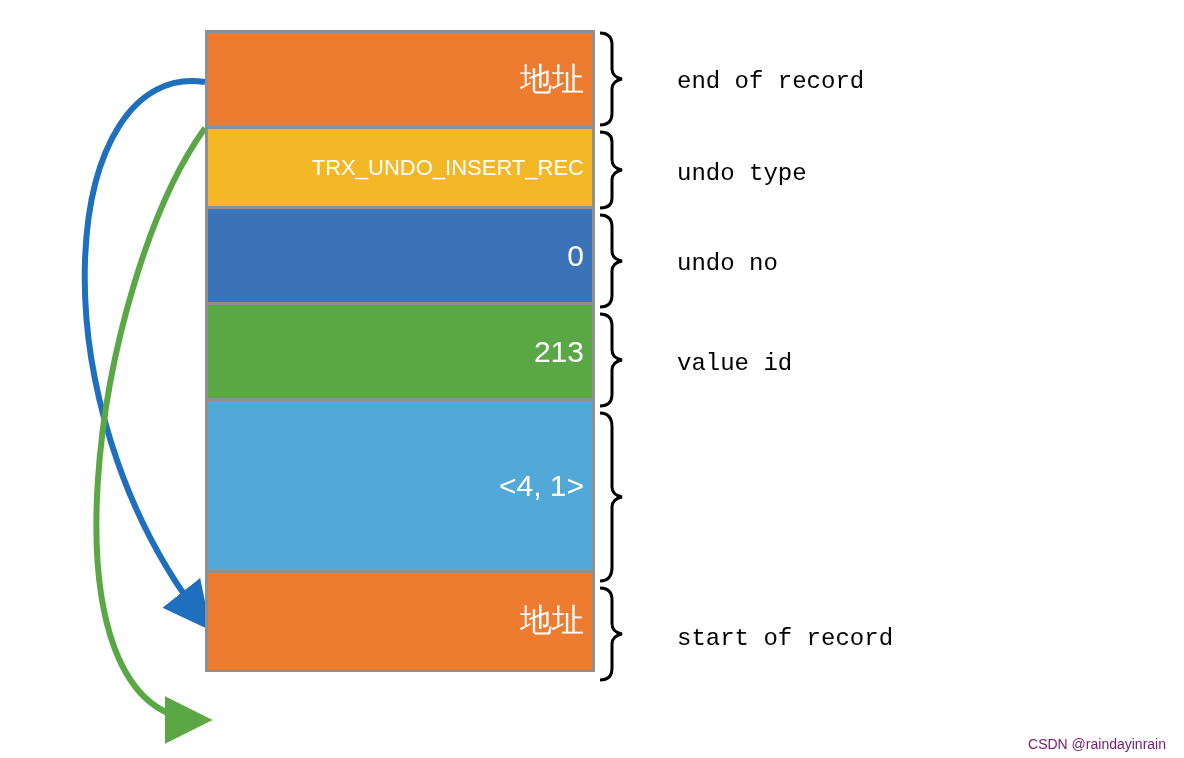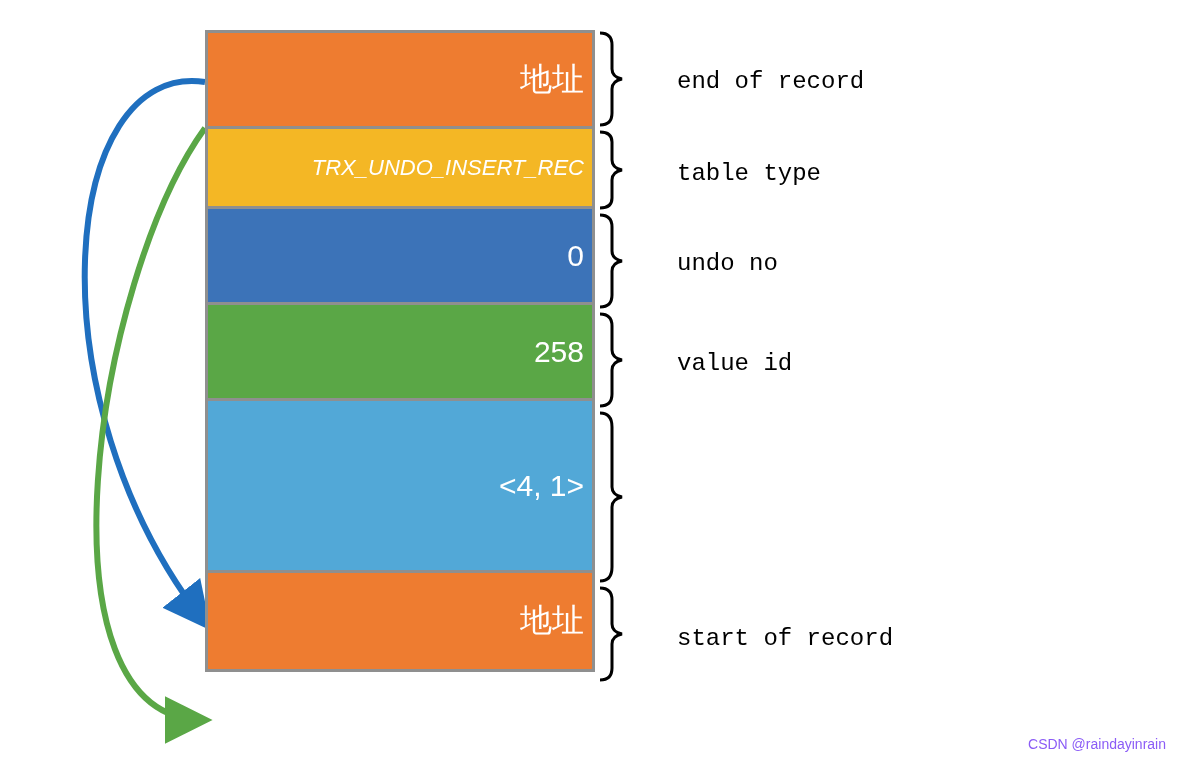--- a/index.html
+++ b/index.html
@@ -46,21 +46,21 @@
     color: #000;
     white-space: nowrap;
     font-weight: 500;
     margin-left: 37px;
   }
   .watermark {
     position: absolute;
     right: 18px;
     bottom: 6px;
     font-size: 14px;
-    color: #8b5cf6;
+    color: #701a75;
     font-family: Arial, sans-serif;
   }
 </style>
 </head>
 <body>
 
 <div class="container">
 
   <svg width="1184" height="730" style="position:absolute;left:0;top:0;">
     <defs>
@@ -74,28 +74,28 @@
 
     <path d="M 205,62 C 60,40 30,380 205,603" fill="none" stroke="#1f6fbf" stroke-width="6" marker-end="url(#ah-blue)"></path>
 
     <path d="M 205,108 C 95,260 30,700 203,700" fill="none" stroke="#5aa746" stroke-width="6" marker-end="url(#ah-green)"></path>
   </svg>
 
   <div class="stack">
     <div class="row" style="background:#ee7c30;height:96px;font-size:32px;">
       <span>地址</span>
     </div>
-    <div class="row" style="background:#f4b725;height:80px;font-size:22px;font-style:italic;">
+    <div class="row" style="background:#f4b725;height:80px;font-size:22px;">
       <span>TRX_UNDO_INSERT_REC</span>
     </div>
     <div class="row" style="background:#3c73b8;height:96px;font-size:30px;">
       <span>0</span>
     </div>
     <div class="row" style="background:#5aa746;height:96px;font-size:30px;">
-      <span>258</span>
+      <span>213</span>
     </div>
     <div class="row" style="background:#52a8d7;height:172px;font-size:30px;padding-left:18px;">
       <span>&lt;4, 1&gt;</span>
     </div>
     <div class="row" style="background:#ee7c30;height:96px;font-size:32px;">
       <span>地址</span>
     </div>
   </div>
 
   <svg width="1184" height="730" style="position:absolute;left:0;top:0;">
@@ -107,20 +107,20 @@
     <path d="M600,195 q12,0 12,12 v24 q0,8 10,10 q-10,2 -10,10 v24 q0,12 -12,12" fill="none" stroke="#000" stroke-width="3"></path>
 
     <path d="M600,294 q12,0 12,12 v24 q0,8 10,10 q-10,2 -10,10 v24 q0,12 -12,12" fill="none" stroke="#000" stroke-width="3"></path>
 
     <path d="M600,393 q12,0 12,14 v60 q0,8 10,10 q-10,2 -10,10 v60 q0,14 -12,14" fill="none" stroke="#000" stroke-width="3"></path>
 
     <path d="M600,568 q12,0 12,12 v24 q0,8 10,10 q-10,2 -10,10 v24 q0,12 -12,12" fill="none" stroke="#000" stroke-width="3"></path>
   </svg>
 
   <div class="label" style="left:640px;top:48px;">end of record</div>
-  <div class="label" style="left:640px;top:140px;">table type</div>
+  <div class="label" style="left:640px;top:140px;">undo type</div>
   <div class="label" style="left:640px;top:230px;">undo no</div>
   <div class="label" style="left:640px;top:330px;">value id</div>
   <div class="label" style="left:640px;top:605px;">start of record</div>
 
 </div>
 
 <div class="watermark">CSDN @raindayinrain</div>
 
 </body></html>

